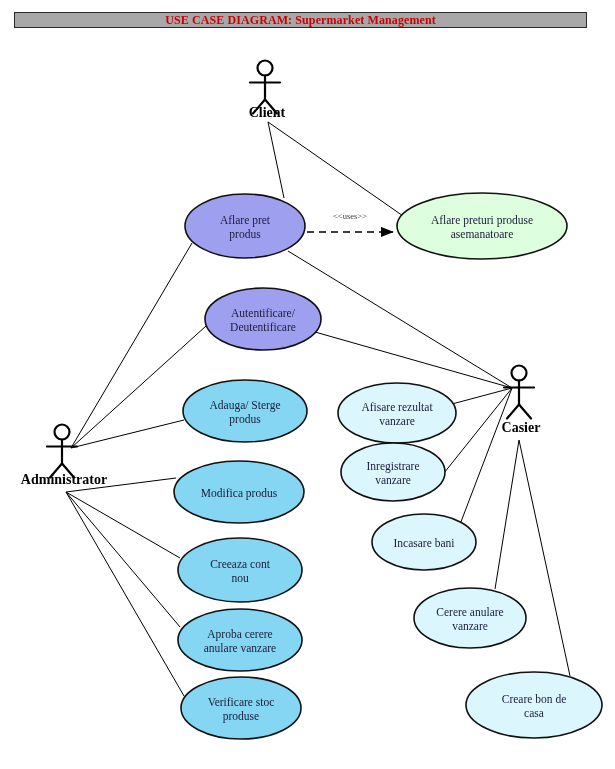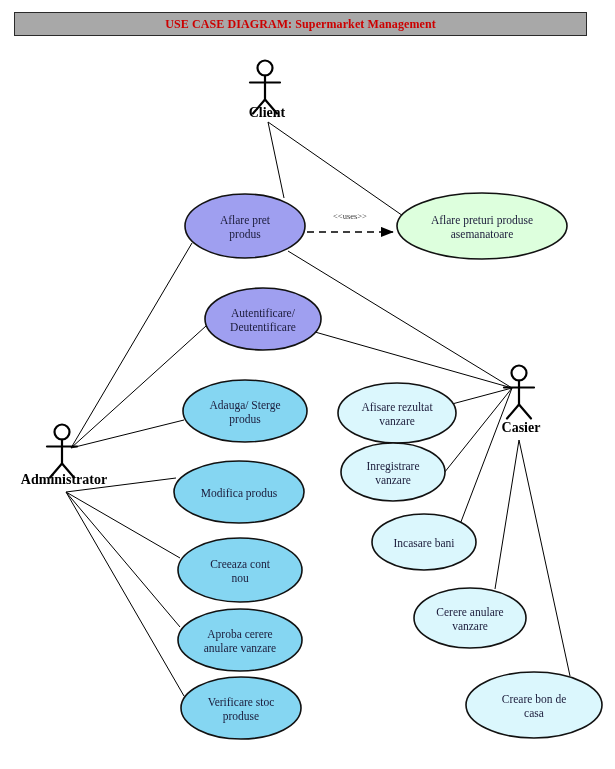--- a/index.html
+++ b/index.html
@@ -18,21 +18,21 @@
   #diagram-root {
     position: relative;
     width: 615px;
     height: 769px;
   }
   .title-bar {
     position: absolute;
     left: 14px;
     top: 12px;
     width: 573px;
-    height: 24px;
+    height: 16px;
     background: #a8a8a8;
     border: 1px solid #2a2a2a;
     box-sizing: border-box;
     display: flex;
     align-items: center;
     justify-content: center;
   }
   .title-text {
     color: #cc0000;
     font-family: "Liberation Serif", "DejaVu Serif", serif;

